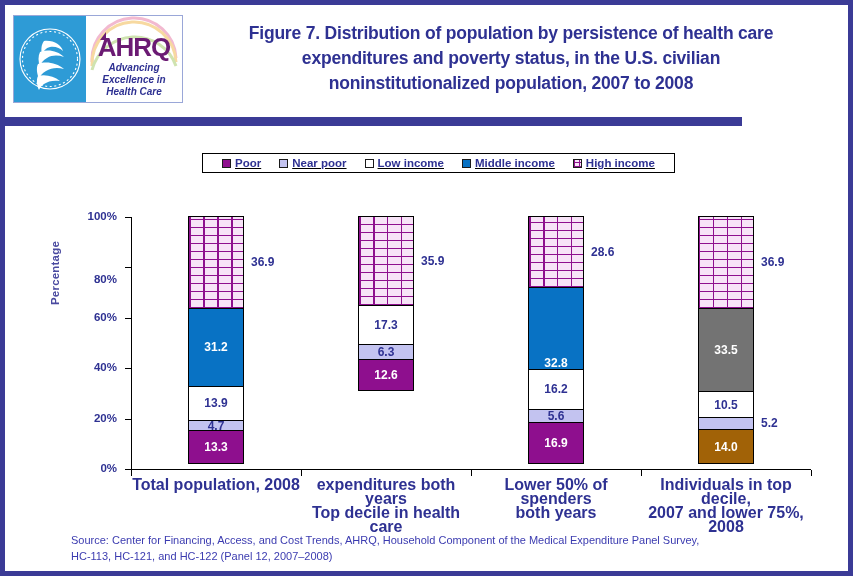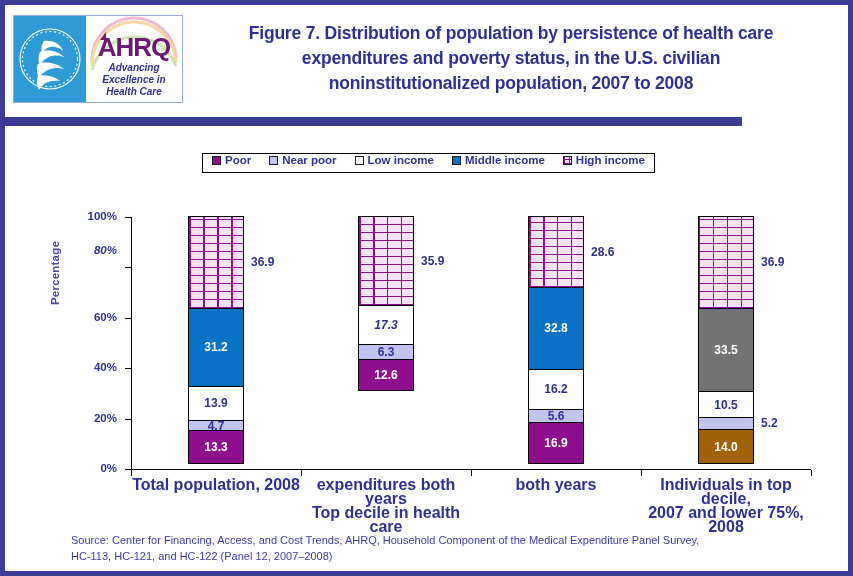--- a/index.html
+++ b/index.html
@@ -75,23 +75,24 @@
 
   
   #legend {
     position: absolute;
     left: 197px;
     top: 148px;
     height: 20px;
     border: 1px solid #000000;
     background: #ffffff;
     display: flex;
-    align-items: flex-start;
-    padding: 0 0;
-    box-sizing: border-box;
+    align-items: center;
+    padding: 0 10px;
+    box-sizing: border-box;
+    text-decoration: underline;
   }
   .legend-item {
     display: flex;
     align-items: center;
     margin: 0 9px;
     white-space: nowrap;
   }
   .legend-swatch {
     width: 9px;
     height: 9px;
@@ -296,21 +297,21 @@
     <div id="axis-hline"></div>
     <div id="ticks-layer">
         <div class="y-tick-label" style="left: 68px; top: 457px;">0%</div>
         <div class="y-tick-mark" style="top: 464px;"></div>
         <div class="y-tick-label" style="left: 68px; top: 406.6px;">20%</div>
         <div class="y-tick-mark" style="top: 413.6px;"></div>
         <div class="y-tick-label" style="left: 68px; top: 356.2px;">40%</div>
         <div class="y-tick-mark" style="top: 363.2px;"></div>
         <div class="y-tick-label" style="left: 68px; top: 305.8px;">60%</div>
         <div class="y-tick-mark" style="top: 312.8px;"></div>
-        <div class="y-tick-label" style="left: 68px; top: 239px; font-style: italic;">80%</div>
+        <div class="y-tick-label" style="left: 68px; top: 268px;">80%</div>
         <div class="y-tick-mark" style="top: 262.4px;"></div>
         <div class="y-tick-label" style="left: 68px; top: 205px;">100%</div>
         <div class="y-tick-mark" style="top: 212px;"></div>
       </div>
     <div id="bars-layer">
         <div class="bar" style="left: 183px; top: 212px; height: 252px;">
           <div class="seg" style="height: 92.988px; background: repeating-linear-gradient(0deg, rgb(142, 15, 142) 0px, rgb(142, 15, 142) 1.5px, transparent 1.5px, transparent 8px), repeating-linear-gradient(90deg, rgb(142, 15, 142) 0px, rgb(142, 15, 142) 1.5px, transparent 1.5px, transparent 14px) rgb(247, 227, 247);">
             <span class="seg-label outside">36.9</span>
           </div>
           <div class="seg" style="height: 78.624px; background: rgb(8, 114, 196);">
@@ -323,35 +324,35 @@
             <span class="seg-label inside-light">4.7</span>
           </div>
           <div class="seg" style="height: 33.516px; background: rgb(142, 15, 142);">
             <span class="seg-label inside-dark">13.3</span>
           </div>
         </div>
         <div class="bar" style="left: 353px; top: 212px; height: 252px;">
           <div class="seg" style="height: 90.468px; background: repeating-linear-gradient(0deg, rgb(142, 15, 142) 0px, rgb(142, 15, 142) 1.5px, transparent 1.5px, transparent 8px), repeating-linear-gradient(90deg, rgb(142, 15, 142) 0px, rgb(142, 15, 142) 1.5px, transparent 1.5px, transparent 14px) rgb(247, 227, 247);">
             <span class="seg-label outside">35.9</span>
           </div>
-          <div class="seg" style="height: 40px; background: rgb(255, 255, 255); font-style: italic;">
+          <div class="seg" style="height: 40px; background: rgb(255, 255, 255);">
             <span class="seg-label inside-light">17.3</span>
           </div>
           <div class="seg" style="height: 15.876px; background: rgb(195, 195, 240);">
             <span class="seg-label inside-light">6.3</span>
           </div>
           <div class="seg" style="height: 31.752px; background: rgb(142, 15, 142);">
             <span class="seg-label inside-dark">12.6</span>
           </div>
         </div>
         <div class="bar" style="left: 523px; top: 212px; height: 252px;">
           <div class="seg" style="height: 72.072px; background: repeating-linear-gradient(0deg, rgb(142, 15, 142) 0px, rgb(142, 15, 142) 1.5px, transparent 1.5px, transparent 8px), repeating-linear-gradient(90deg, rgb(142, 15, 142) 0px, rgb(142, 15, 142) 1.5px, transparent 1.5px, transparent 14px) rgb(247, 227, 247);">
             <span class="seg-label outside">28.6</span>
           </div>
-          <div class="seg" style="height: 82.656px; background: rgb(8, 114, 196);">
+          <div class="seg" style="height: 82.656px; background: rgb(8, 114, 196); align-items: flex-end;">
             <span class="seg-label inside-dark">32.8</span>
           </div>
           <div class="seg" style="height: 40.824px; background: rgb(255, 255, 255);">
             <span class="seg-label inside-light">16.2</span>
           </div>
           <div class="seg" style="height: 14.112px; background: rgb(195, 195, 240);">
             <span class="seg-label inside-light">5.6</span>
           </div>
           <div class="seg" style="height: 42.588px; background: rgb(142, 15, 142);">
             <span class="seg-label inside-dark">16.9</span>
@@ -377,20 +378,21 @@
       </div>
     <div id="catlabels-layer">
         <div class="cat-label" style="left: 126px;">
           <div>Total population, 2008</div>
         </div>
         <div class="cat-label" style="left: 296px;">
           <div>expenditures both years</div>
           <div>Top decile in health care</div>
         </div>
         <div class="cat-label" style="left: 466px;">
+          <div>Lower 50% of spenders</div>
           <div>both years</div>
         </div>
         <div class="cat-label" style="left: 636px;">
           <div>Individuals in top decile,</div>
           <div>2007 and lower 75%, 2008</div>
         </div>
       </div>
   <div class="cat-tick" style="left: 126px;"></div>
       <div class="cat-tick" style="left: 296px;"></div>
       <div class="cat-tick" style="left: 466px;"></div>

